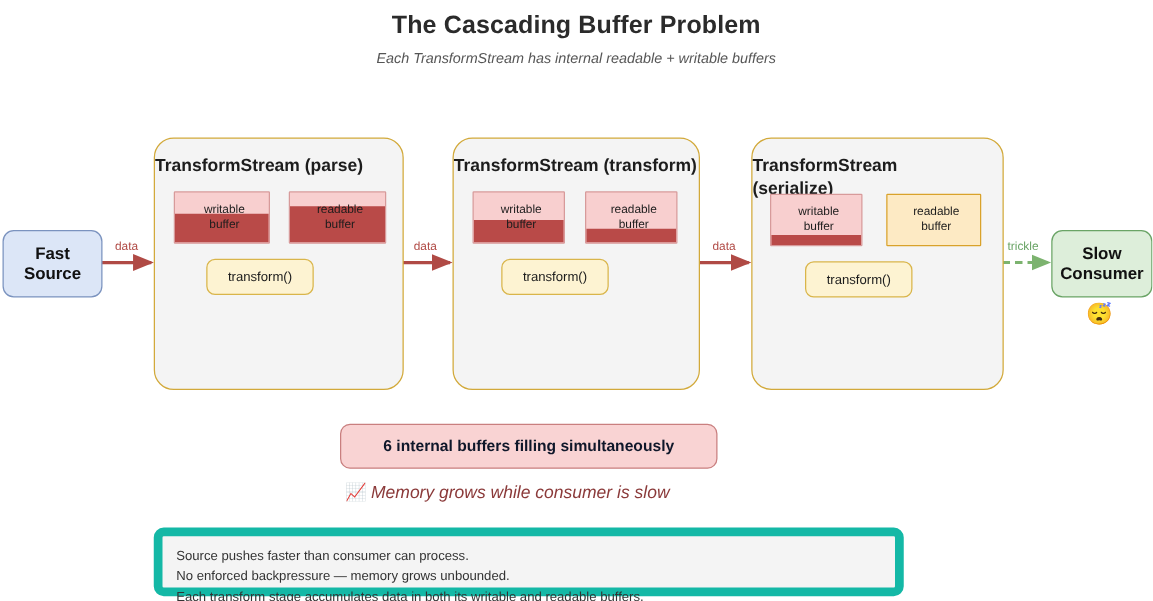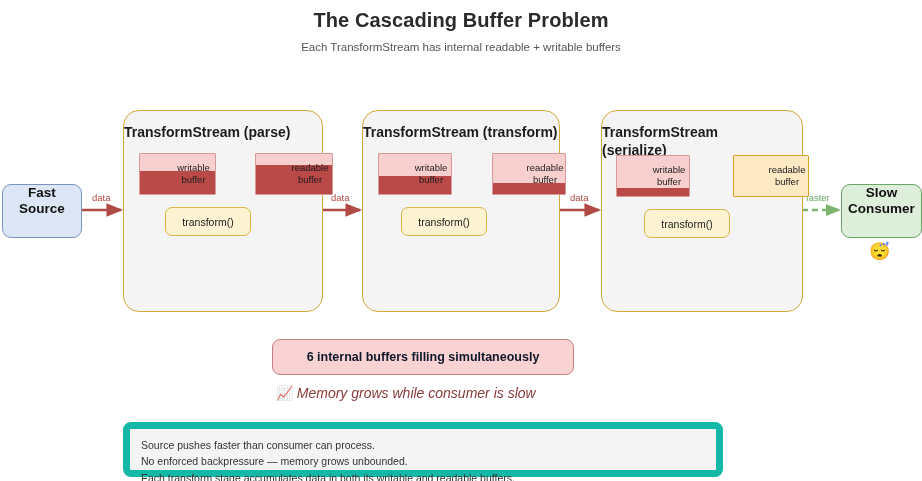--- a/index.html
+++ b/index.html
@@ -14,28 +14,28 @@
     color: #222;
   }
 
   
   #header { position: absolute; top: 0; left: 0; width: 922px; text-align: center; }
   #doc-title {
     font-size: 20px; font-weight: bold; color: #2b2b2b;
     margin-top: 9px; letter-spacing: .1px;
   }
   #doc-subtitle {
-    font-size: 11.5px; color: #555;
+    font-size: 11.5px; font-style: italic; color: #555;
     margin-top: 9px;
   }
 
   
   .endpoint {
     position: absolute;
-    display: flex; align-items: flex-start; justify-content: center;
+    display: flex; align-items: center; justify-content: center;
     text-align: center;
     font-size: 13.5px; font-weight: bold; line-height: 1.15;
     border-radius: 9px;
   }
   #fast-source {
     left: 2px; top: 184px; width: 78px; height: 52px;
     background: #dce6f7; border: 1.4px solid #7b93bf; color: #111;
   }
   #slow-consumer {
     left: 841px; top: 184px; width: 79px; height: 52px;
@@ -77,31 +77,31 @@
   }
   .buffer.amber {
     background: #fdeac4;
     border: 1.4px solid #d9a22b;
   }
   .buffer-fill {
     position: absolute; left: 0; bottom: 0; width: 100%;
     background: #b94a48;
   }
   .buffer-label {
-    position: absolute; left: 16px; top: 0; width: 100%; height: 100%;
+    position: absolute; left: 2px; top: 0; width: 100%; height: 100%;
     display: flex; flex-direction: column;
     align-items: center; justify-content: center;
     font-size: 9.5px; color: #1c1c1c; line-height: 1.25;
     text-align: center;
   }
   .buffer-label span { display: block; }
 
   
   .buf-w { left: 15px;  top: 42px; }
-  .buf-r { left: 108px; top: 42px; margin-left: 24px; }
+  .buf-r { left: 108px; top: 42px; }
   #stage-3 .buf-w { left: 14px; top: 44px; }
   #stage-3 .buf-r { left: 107px; top: 44px; width: 74px; }
   #stage-1 .buf-w { width: 75px; }
   #stage-1 .buf-r { left: 107px; width: 76px; }
   #stage-2 .buf-w { left: 15px; width: 72px; }
   #stage-2 .buf-r { left: 105px; width: 72px; }
 
   
   .transform-node {
     position: absolute;
@@ -183,21 +183,21 @@
   <line x1="559" y1="210" x2="599" y2="210" stroke="#b04a45" stroke-width="2.6" marker-end="url(#ah-red)"></line>
   <line x1="802" y1="210" x2="839" y2="210" stroke="#7cb36f" stroke-width="2.4" stroke-dasharray="6,4" marker-end="url(#ah-green)"></line>
 
   <line x1="161" y1="188" x2="194" y2="204" stroke="#5b5b5b" stroke-width="1.3" marker-end="url(#ah-gray)"></line>
   <line x1="248" y1="204" x2="285" y2="187" stroke="#5b5b5b" stroke-width="1.3" marker-end="url(#ah-gray)"></line>
 </svg>
 
 <div class="edge-label data" style="left:92px; top:193px;">data</div>
 <div class="edge-label data" style="left:331px; top:193px;">data</div>
 <div class="edge-label data" style="left:570px; top:193px;">data</div>
-<div class="edge-label trickle" style="left:806px; top:193px;">faster</div>
+<div class="edge-label trickle" style="left:806px; top:193px;">trickle</div>
 
 <div id="fast-source" class="endpoint">
   <div>
     <span>Fast</span><br>
     <span>Source</span>
   </div>
 </div>
 
 <div id="slow-consumer" class="endpoint">
   <div>

